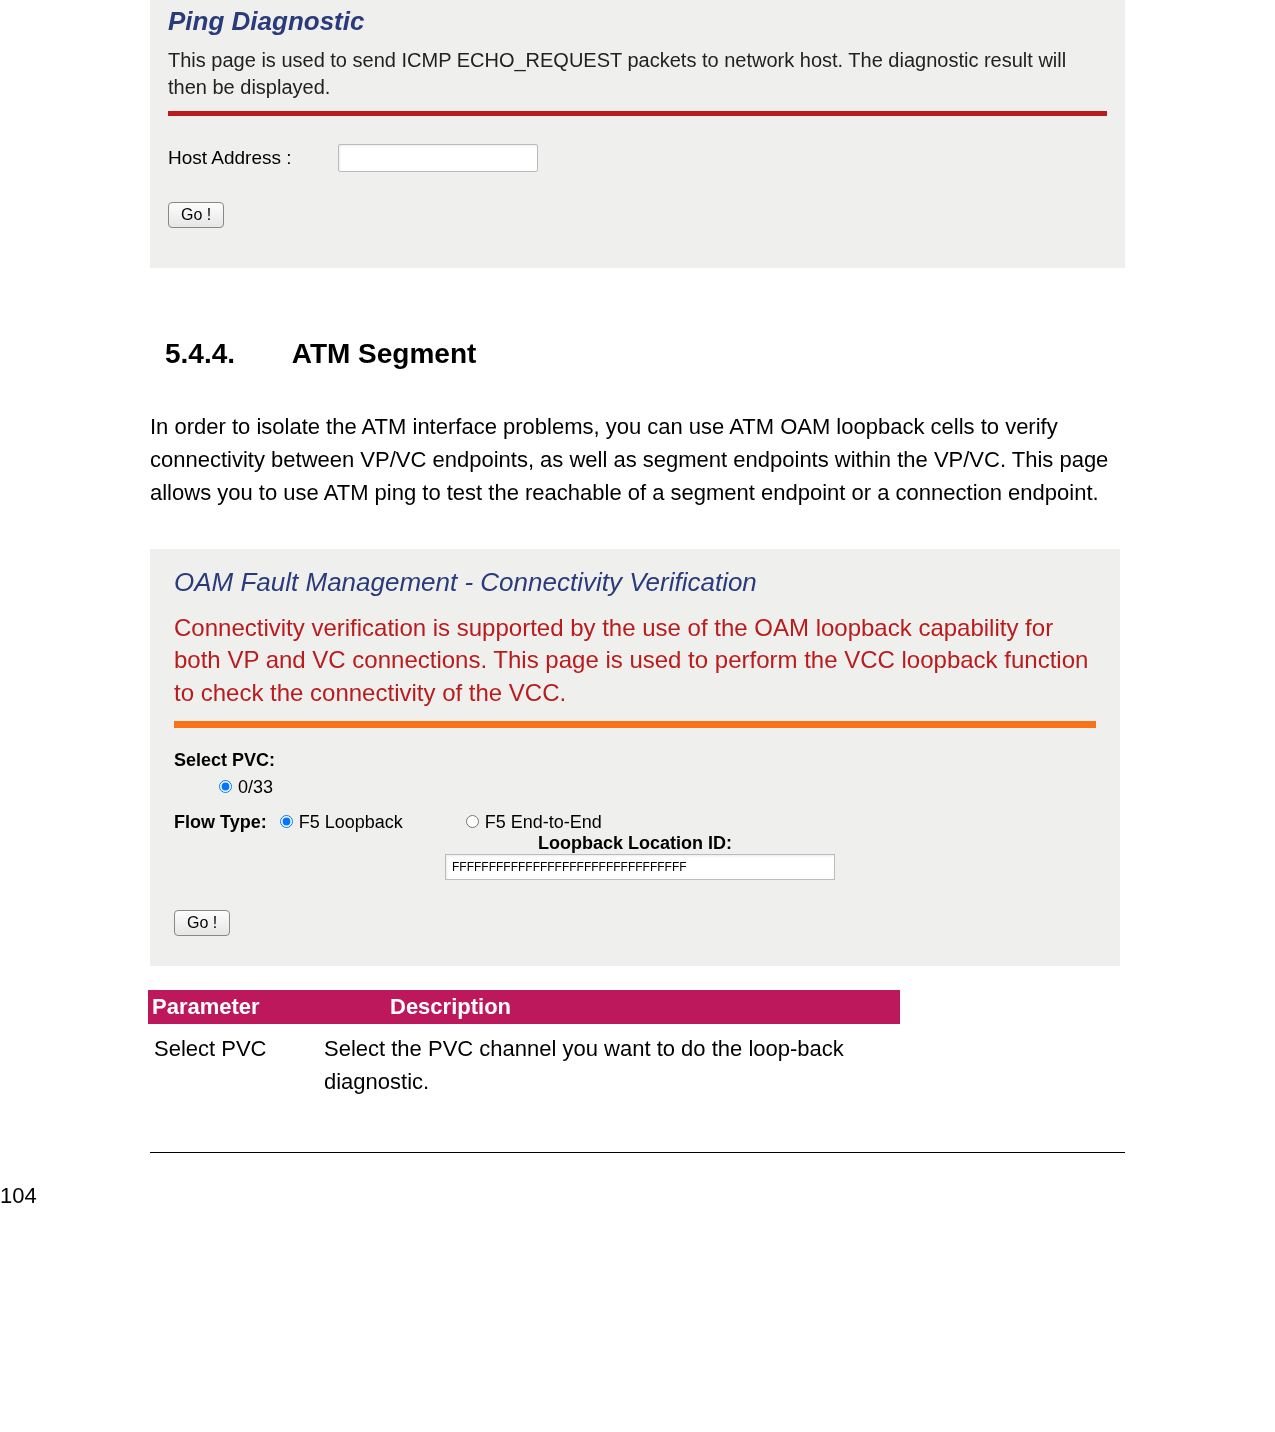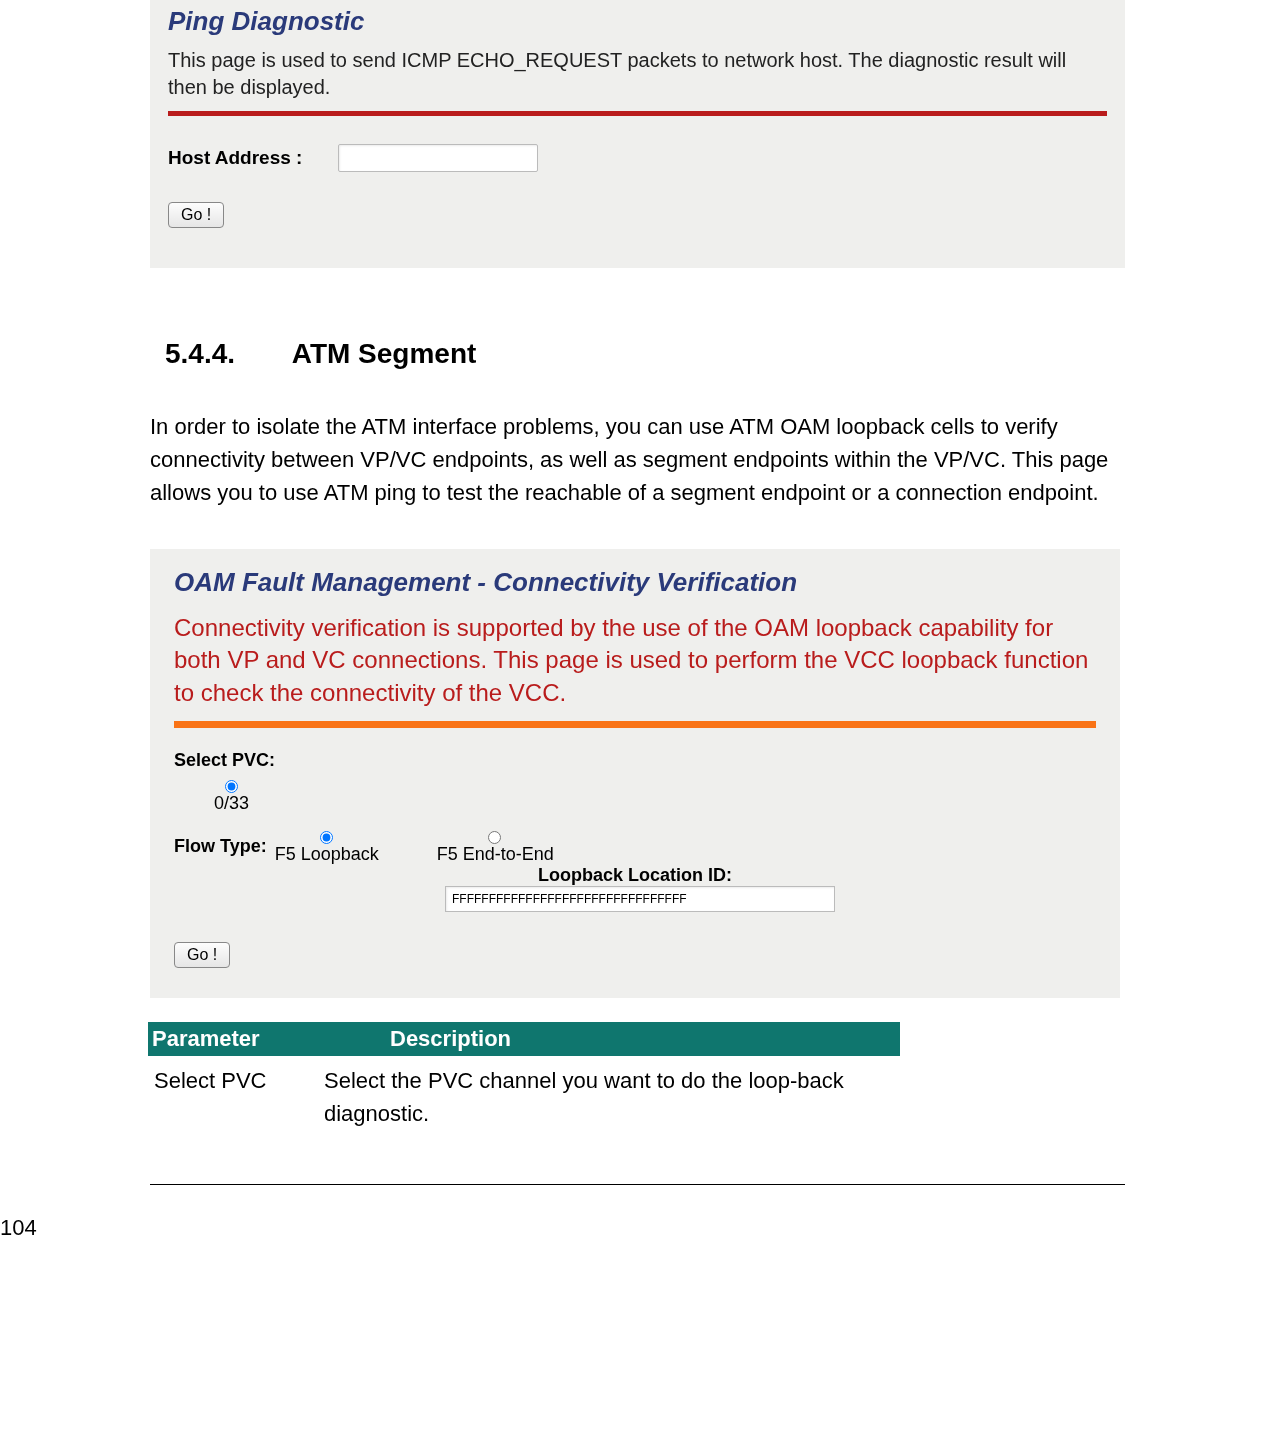--- a/index.html
+++ b/index.html
@@ -33,21 +33,21 @@
     line-height: 1.35;
     padding-bottom: 10px;
     border-bottom: 5px solid #b91c1c;
   }
   .form-row {
     display: flex;
     align-items: center;
     margin-top: 28px;
   }
   .form-label {
-    font-weight: bold;
+    font-weight: normal;
     font-size: 19px;
     width: 170px;
   }
   .text-input {
     width: 200px;
     height: 28px;
     border: 1px solid #bbb;
     background: #fff;
     box-shadow: inset 1px 1px 2px rgba(0,0,0,0.08);
     border-radius: 2px;
@@ -76,35 +76,35 @@
     line-height: 1.5;
   }
   .panel2 {
     margin: 0 155px 0 150px;
     background: #efefed;
     padding: 18px 24px 30px 24px;
   }
   .panel2-title {
     color: #2a3a7a;
     font-size: 26px;
-    font-weight: bold;
+    font-weight: normal;
     font-style: italic;
     padding-bottom: 14px;
   }
   .panel2-desc {
     font-size: 24px;
     color: #b91c1c;
     line-height: 1.35;
     padding-bottom: 12px;
     border-bottom: 7px solid #f97316;
   }
   .field-block { margin-top: 22px; font-size: 18px; }
   .field-label { font-weight: bold; }
   .radio-row { margin-top: 6px; padding-left: 40px; }
-  .radio-inline { display: inline-flex; align-items: center; margin-right: 40px; flex-direction: column; }
+  .radio-inline { display: inline-flex; align-items: flex-start; margin-right: 40px; }
   .radio-inline input { margin-right: 6px; }
   .flow-row { margin-top: 14px; font-size: 18px; display: flex; align-items: center; flex-wrap: wrap; }
   .flow-row .radio-inline { margin-left: 8px; margin-right: 50px; }
   .loopback-row { font-size: 18px; display: flex; align-items: center; flex-direction: column; }
   .loopback-input {
     margin-left: 10px;
     width: 390px;
     height: 26px;
     border: 1px solid #bbb;
     background: #fff;
@@ -112,21 +112,21 @@
     padding: 2px 6px;
     font-size: 12px;
   }
   .param-table {
     margin: 24px 150px 0 148px;
     width: 752px;
     border-collapse: collapse;
     font-size: 22px;
   }
   .param-table thead th {
-    background: #0f766e;
+    background: #be185d;
     color: #fff;
     font-weight: bold;
     text-align: left;
     padding: 4px 6px;
   }
   .param-table thead th:first-child { width: 170px; padding-left: 4px; }
   .param-table thead th:nth-child(2) { padding-left: 72px; }
   .param-table tbody td {
     padding: 8px 6px 4px 6px;
     vertical-align: top;

